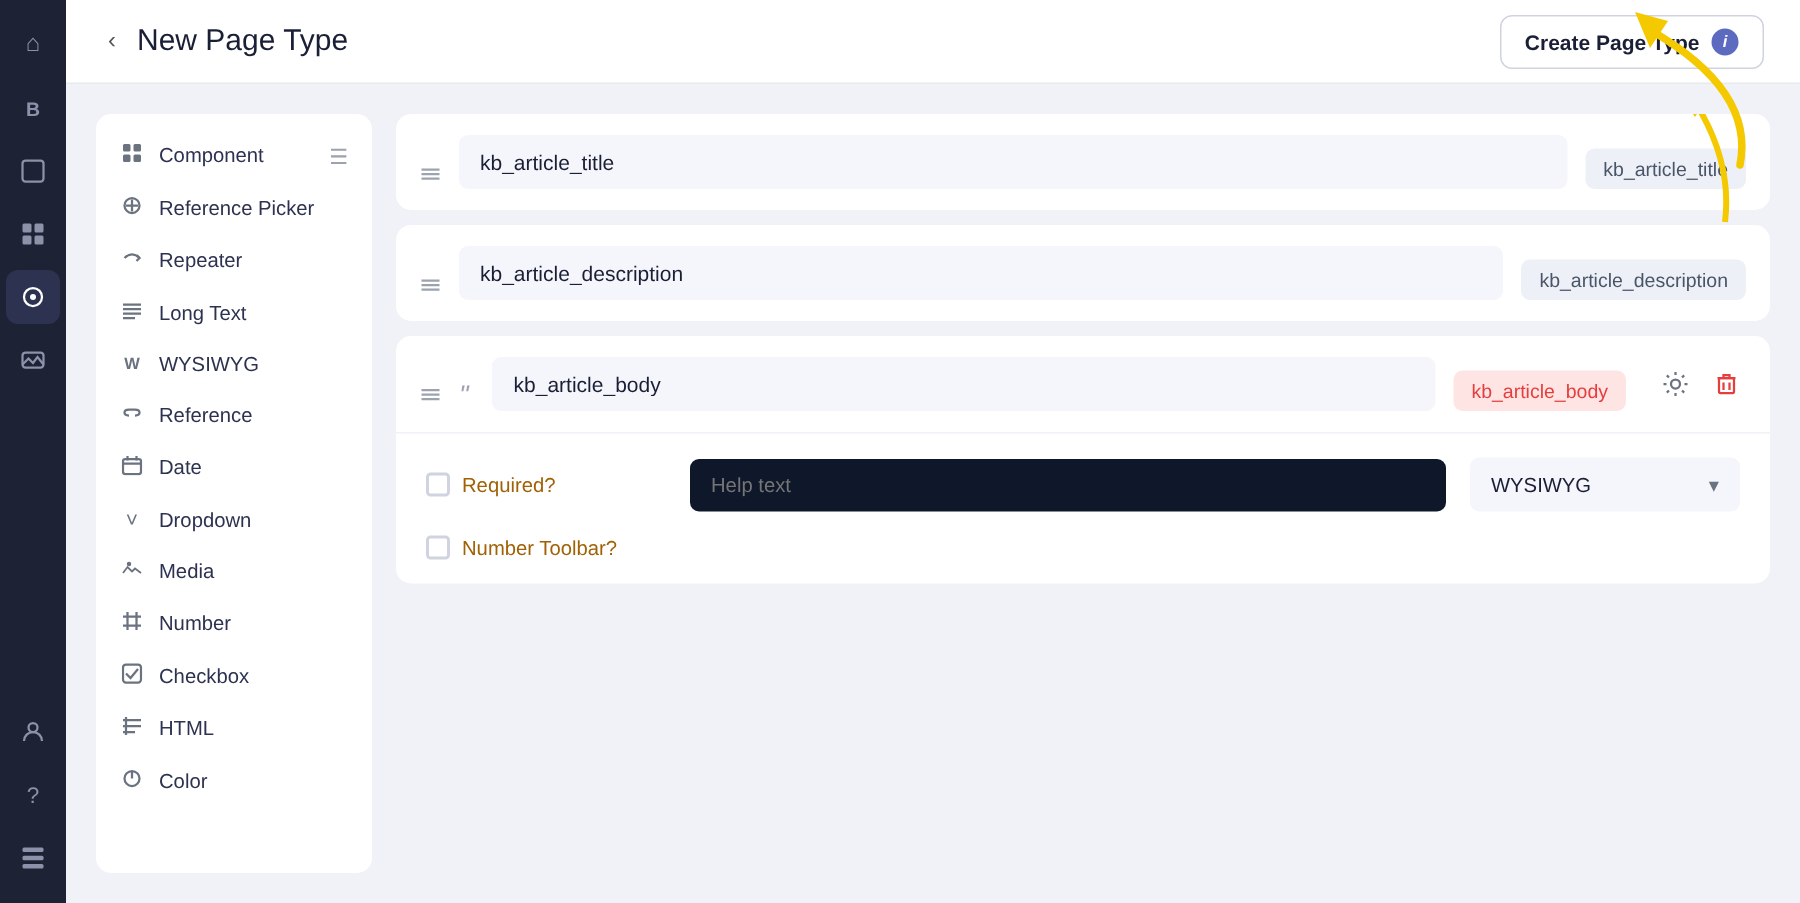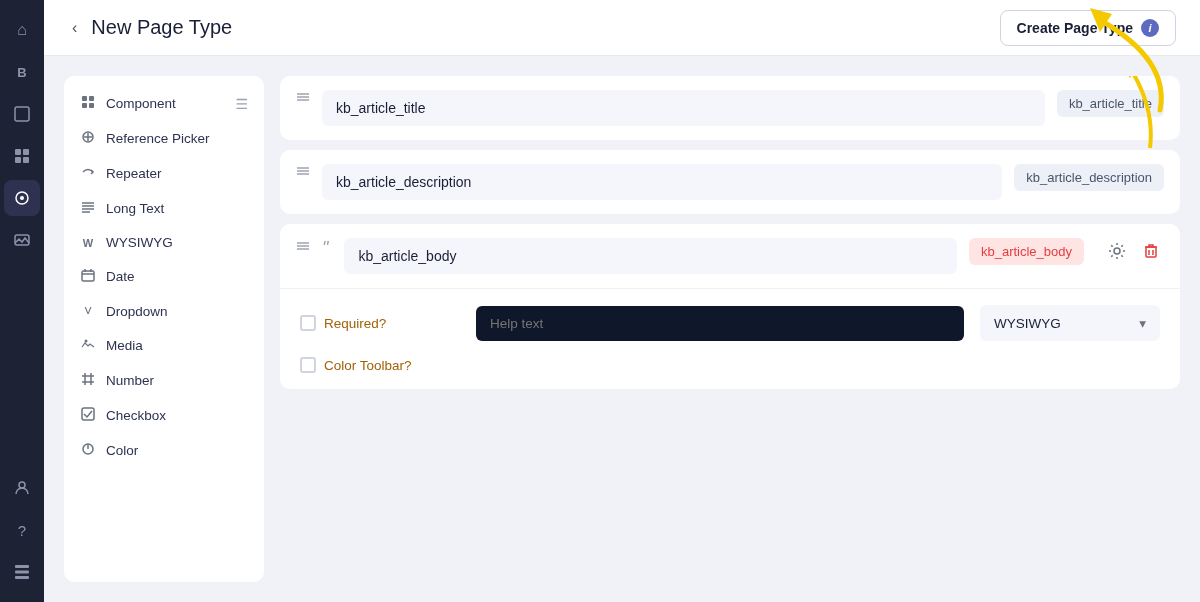--- a/index.html
+++ b/index.html
@@ -98,21 +98,21 @@
     .body-layout {
       display: flex;
       flex: 1;
       overflow: hidden;
       padding: 20px;
       gap: 16px;
     }
 
     
     .sidebar-panel {
-      width: 200px;
+      width: 184px;
       background: #fff;
       border-radius: 10px;
       padding: 10px 0;
       flex-shrink: 0;
       overflow-y: auto;
     }
     .sidebar-item {
       display: flex;
       align-items: center;
       justify-content: space-between;
@@ -150,21 +150,21 @@
 
     
     .field-card {
       background: #fff;
       border-radius: 10px;
       padding: 0;
       overflow: hidden;
     }
     .field-row {
       display: flex;
-      align-items: flex-start;
+      align-items: flex-end;
       padding: 14px 16px;
       gap: 12px;
     }
     .field-drag {
       color: #9ca3af;
       font-size: 14px;
       cursor: grab;
     }
     .field-input {
       flex: 1;
@@ -386,20 +386,30 @@
         </div>
       </div>
 
       <div class="sidebar-item">
         <div class="item-left">
           <span class="item-icon" style="font-size:11px;font-weight:bold;color:#6b7280;">W</span>
           <span class="item-label">WYSIWYG</span>
         </div>
       </div>
 
+      <div class="sidebar-item">
+        <div class="item-left">
+          <span class="item-icon">
+            <svg width="14" height="14" viewBox="0 0 14 14" fill="none">
+                <path d="M5 9 Q2 9 2 7 Q2 5 5 5 L9 5 Q12 5 12 7 Q12 9 9 9" stroke="#6b7280" stroke-width="1.5" fill="none"></path>
+              </svg>
+          </span>
+          <span class="item-label">Reference</span>
+        </div>
+      </div>
 
       <div class="sidebar-item">
         <div class="item-left">
           <span class="item-icon">
             <svg width="14" height="14" viewBox="0 0 14 14" fill="none">
                 <rect x="1" y="3" width="12" height="10" rx="1.5" stroke="#6b7280" stroke-width="1.5" fill="none"></rect>
                 <line x1="1" y1="6" x2="13" y2="6" stroke="#6b7280" stroke-width="1.5"></line>
                 <line x1="4" y1="1" x2="4" y2="4" stroke="#6b7280" stroke-width="1.5"></line>
                 <line x1="10" y1="1" x2="10" y2="4" stroke="#6b7280" stroke-width="1.5"></line>
               </svg>
@@ -446,20 +456,33 @@
           <span class="item-icon">
             <svg width="14" height="14" viewBox="0 0 14 14" fill="none">
                 <rect x="1" y="1" width="12" height="12" rx="2" stroke="#6b7280" stroke-width="1.5" fill="none"></rect>
                 <polyline points="3,7 6,10 11,4" stroke="#6b7280" stroke-width="1.5" fill="none"></polyline>
               </svg>
           </span>
           <span class="item-label">Checkbox</span>
         </div>
       </div>
 
+      <div class="sidebar-item">
+        <div class="item-left">
+          <span class="item-icon">
+            <svg width="14" height="14" viewBox="0 0 14 14" fill="none">
+                <line x1="1" y1="3" x2="13" y2="3" stroke="#6b7280" stroke-width="1.5"></line>
+                <line x1="1" y1="7" x2="13" y2="7" stroke="#6b7280" stroke-width="1.5"></line>
+                <line x1="1" y1="11" x2="9" y2="11" stroke="#6b7280" stroke-width="1.5"></line>
+                <line x1="3" y1="1" x2="3" y2="13" stroke="#6b7280" stroke-width="1.5"></line>
+              </svg>
+          </span>
+          <span class="item-label">HTML</span>
+        </div>
+      </div>
 
       <div class="sidebar-item">
         <div class="item-left">
           <span class="item-icon">
             <svg width="14" height="14" viewBox="0 0 14 14" fill="none">
                 <circle cx="7" cy="7" r="5" stroke="#6b7280" stroke-width="1.5" fill="none"></circle>
                 <path d="M7 7 L7 2" stroke="#6b7280" stroke-width="1.5"></path>
               </svg>
           </span>
           <span class="item-label">Color</span>
@@ -543,21 +566,21 @@
                 <span class="option-label">Required?</span>
               </div>
               <input class="help-text-input" placeholder="Help text" style="">
               <div class="type-select">
                 <span>WYSIWYG</span>
                 <span style="margin-left:12px;color:#6b7280;">▾</span>
               </div>
             </div>
             <div class="option-row">
               <div class="option-checkbox"></div>
-              <span class="option-label">Color Toolbar?</span>
+              <span class="option-label">Number Toolbar?</span>
             </div>
           </div>
         </div>
       </div>
 
     </div>
   </div>
 </div>
 
 <div style="position:fixed;top:0;right:0;pointer-events:none;z-index:100;width:200px;height:120px;">

